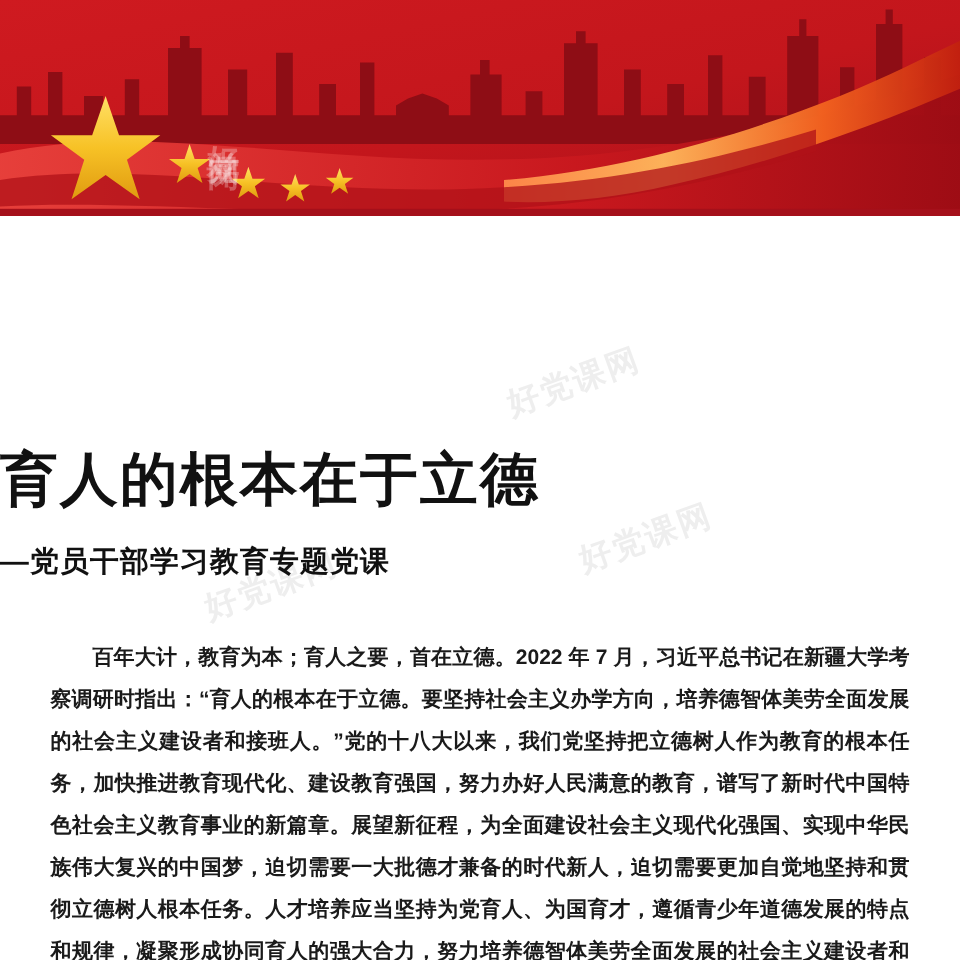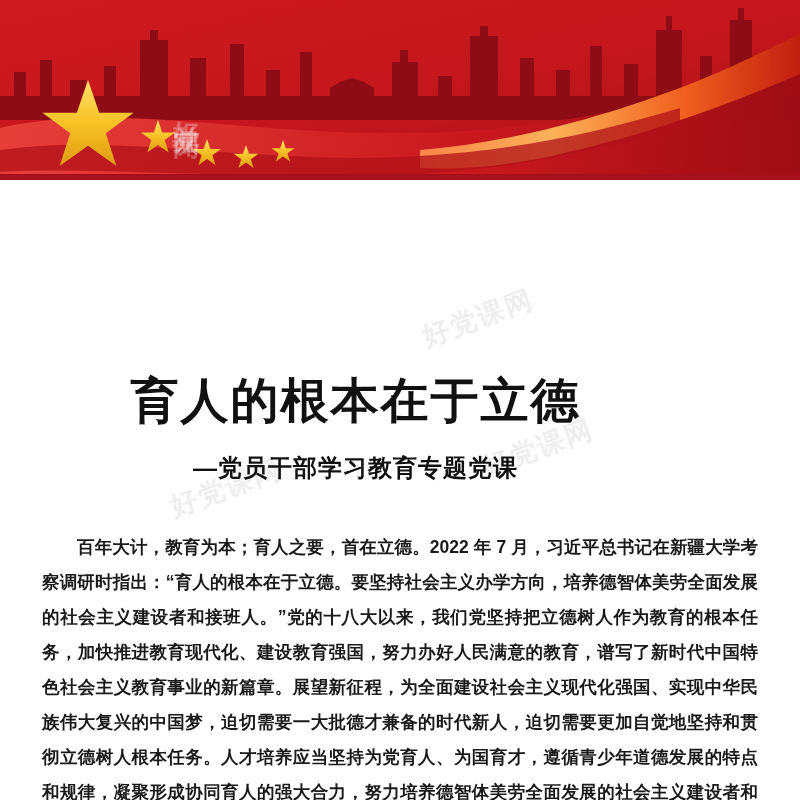--- a/index.html
+++ b/index.html
@@ -69,21 +69,20 @@
     top: 180px;
     left: 0;
     width: 800px;
     height: 620px;
   }
   .title-block {
     position: absolute;
     top: 195px;
     left: 0;
     width: 711px;
-    text-align: center;
   }
   .doc-title {
     margin: 0;
     font-size: 48px;
     line-height: 1.1;
     font-weight: 700;
     color: #111111;
     letter-spacing: 2px;
   }
   .doc-subtitle {

